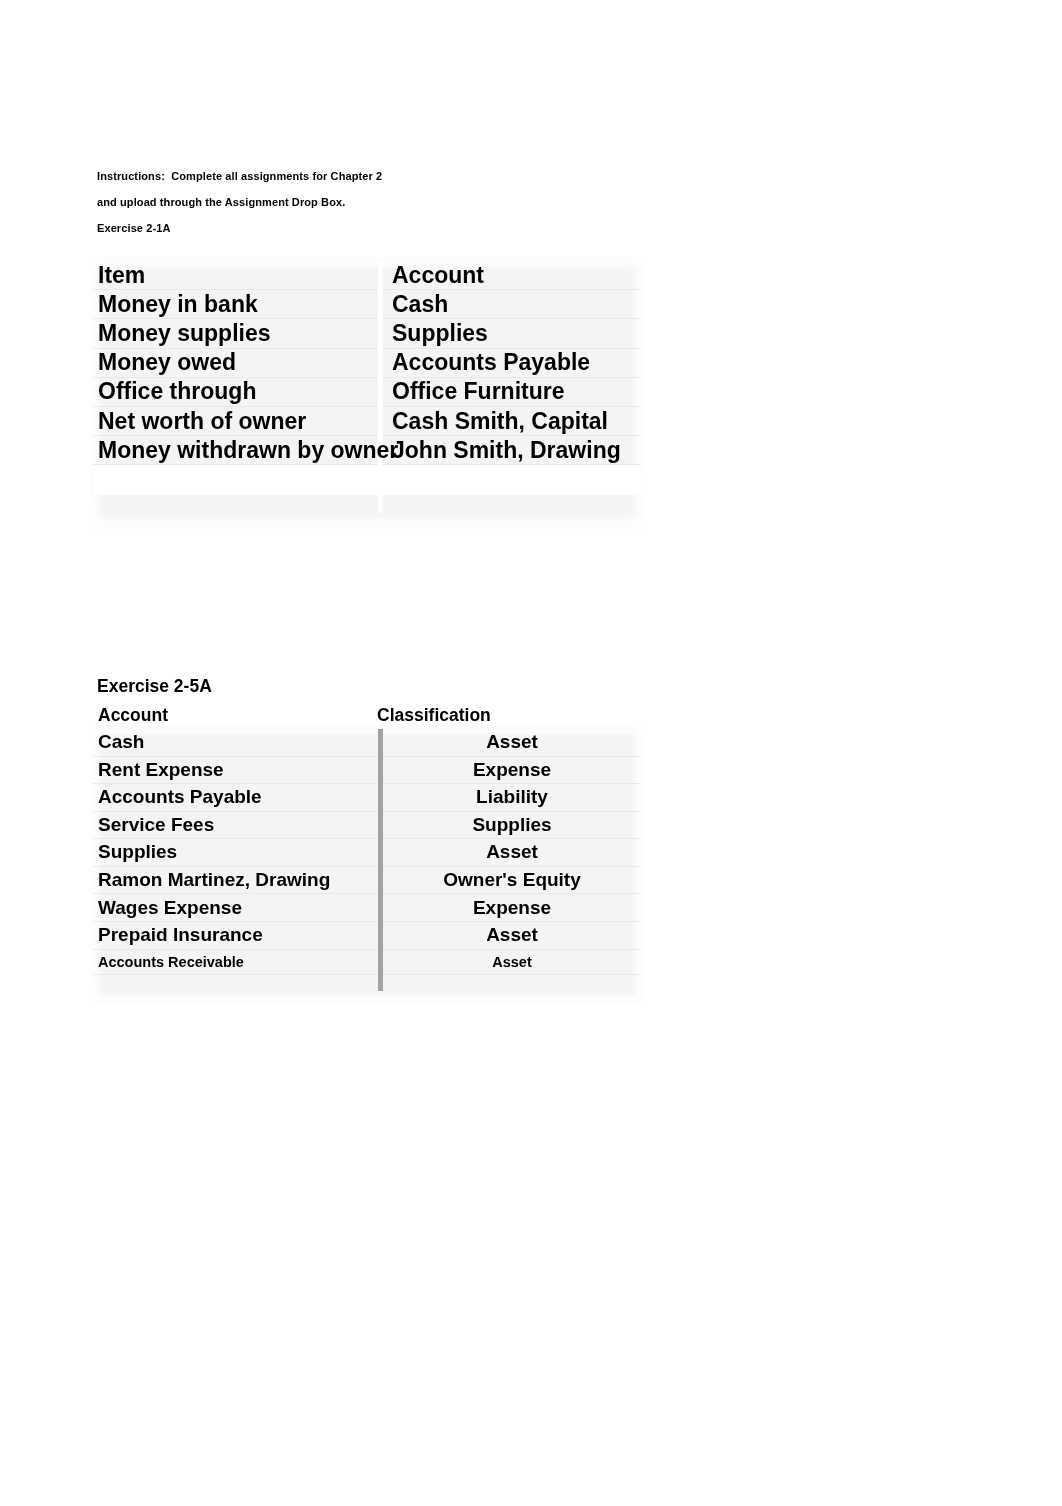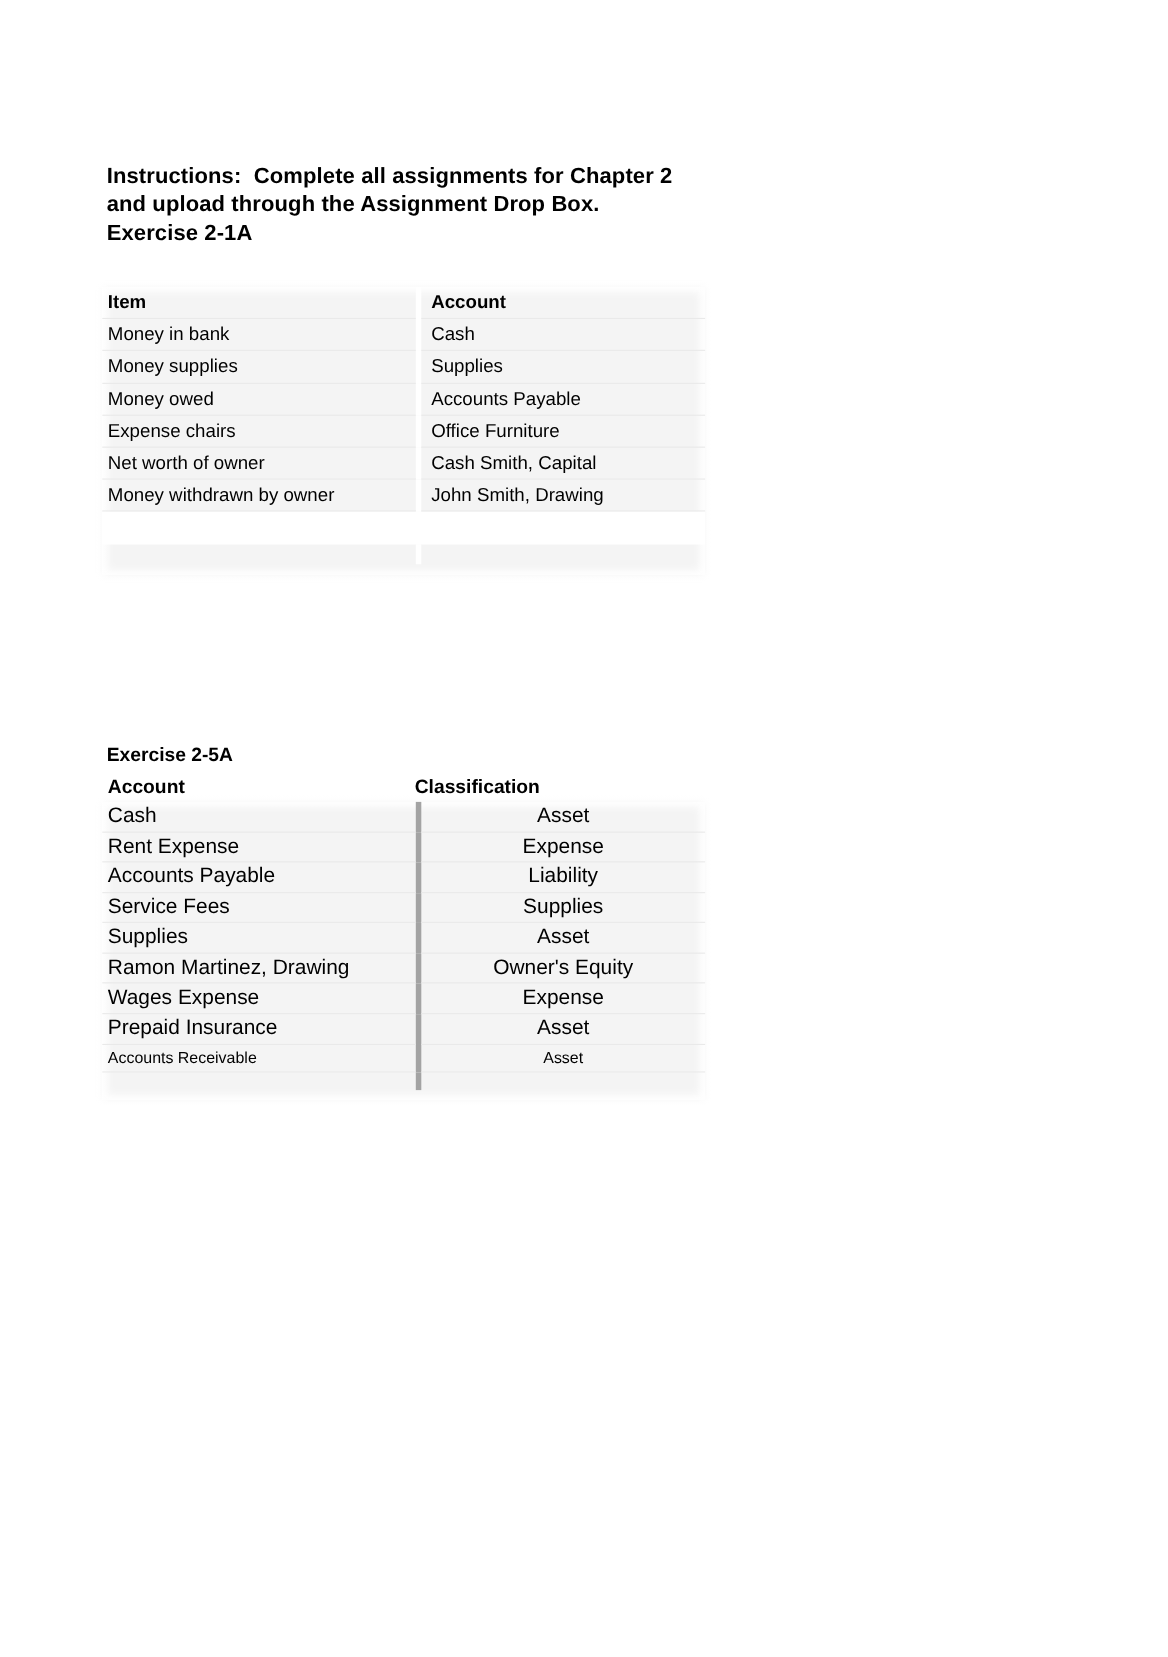--- a/index.html
+++ b/index.html
@@ -21,23 +21,23 @@
     left: 0; top: 0;
     width: 1062px;
     height: 1506px;
     overflow: hidden;
   }
 
   
   .instructions {
     position: absolute;
     left: 97px;
-    top: 148px;
+    top: 164px;
     width: 600px;
-    font-size: 20px;
+    font-size: 11px;
     font-weight: bold;
     line-height: 25.8px;
     letter-spacing: 0.1px;
   }
   .instructions .line { white-space: pre; }
 
   
   .sheet {
     position: absolute;
     background: #f4f4f4;
@@ -60,35 +60,35 @@
   .grid {
     position: relative;
     z-index: 1;
     width: 100%;
     border-collapse: collapse;
     table-layout: fixed;
   }
   .grid td, .grid th {
     padding: 0;
     vertical-align: middle;
-    font-weight: normal;
+    font-weight: bold;
     text-align: left;
     border-bottom: 1px solid #e9e9e9;
     background: transparent;
   }
 
   
   #sheet-1 {
     left: 93px;
     top: 261px;
     width: 548px;
     height: 262px;
   }
   #sheet-1 .grid td,
-  #sheet-1 .grid th { height: 28.2px; font-size: 17px; }
+  #sheet-1 .grid th { height: 28.2px; font-size: 23px; }
   #sheet-1 .c-item { width: 280px; padding-left: 5px; }
   #sheet-1 .c-acct { padding-left: 9px; border-left: 5px solid #ffffff; }
   #sheet-1 th { font-weight: bold; }
   #sheet-1 tr.blank td { background: #ffffff; height: 30px; border-bottom: none; }
   #sheet-1 tr.tail td { height: 18px; border-bottom: none; }
 
   
   .ex2-title {
     position: absolute;
     left: 97px;
@@ -161,21 +161,21 @@
         </tr>
         <tr>
           <td class="c-item nowrap">Money supplies</td>
           <td class="c-acct nowrap">Supplies</td>
         </tr>
         <tr>
           <td class="c-item nowrap">Money owed</td>
           <td class="c-acct nowrap">Accounts Payable</td>
         </tr>
         <tr>
-          <td class="c-item nowrap">Expense chairs</td>
+          <td class="c-item nowrap">Office through</td>
           <td class="c-acct nowrap">Office Furniture</td>
         </tr>
         <tr>
           <td class="c-item nowrap">Net worth of owner</td>
           <td class="c-acct nowrap">Cash Smith, Capital</td>
         </tr>
         <tr>
           <td class="c-item nowrap">Money withdrawn by owner</td>
           <td class="c-acct nowrap">John Smith, Drawing</td>
         </tr>

